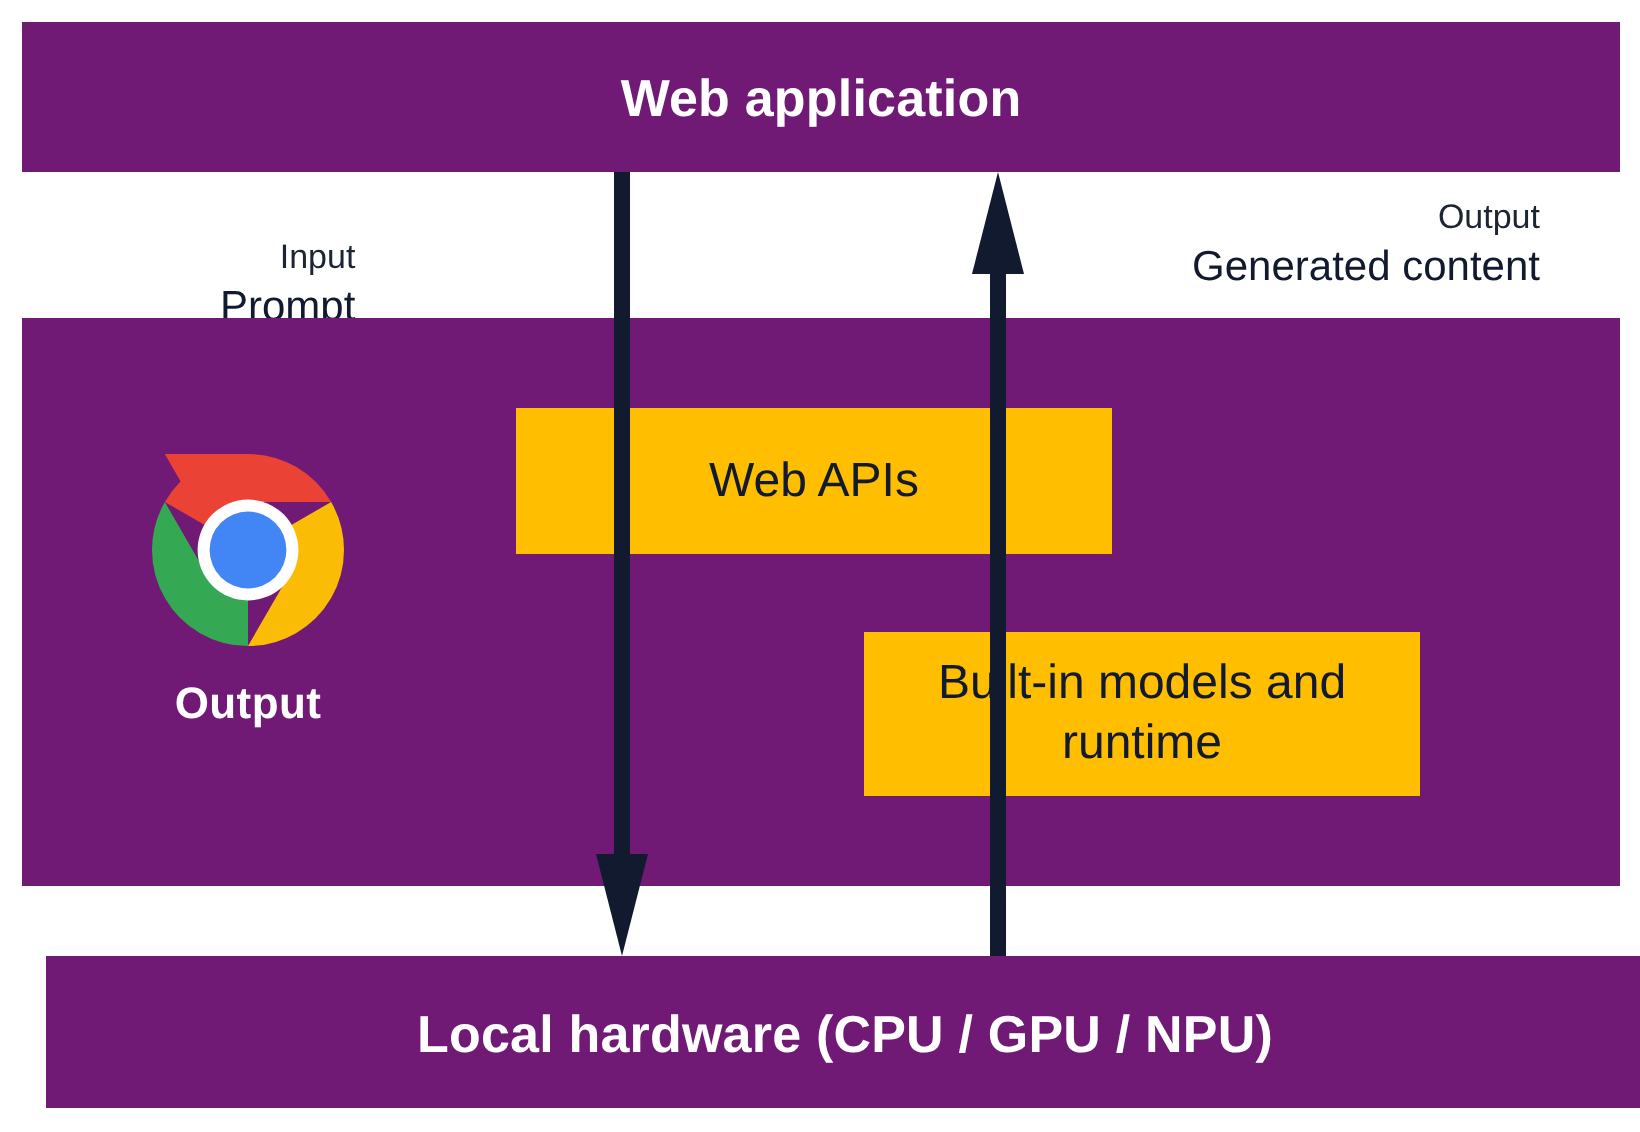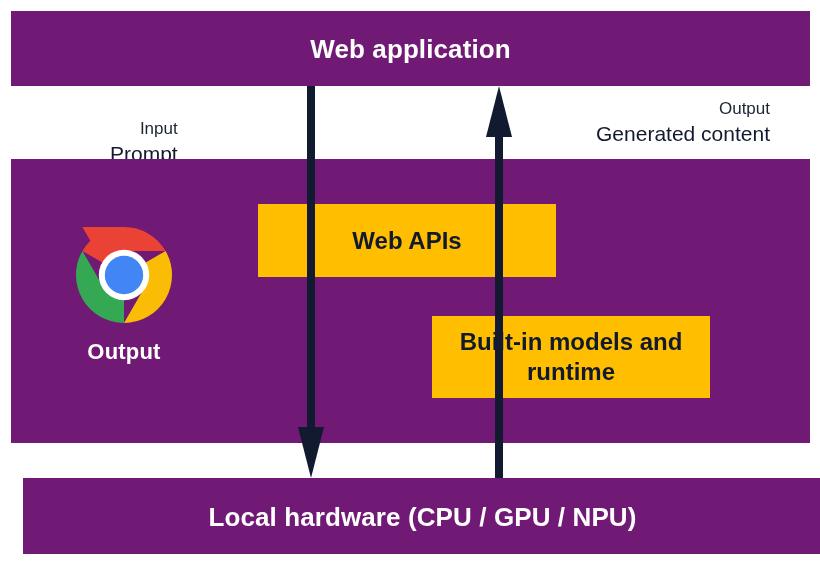--- a/index.html
+++ b/index.html
@@ -95,21 +95,21 @@
   
   .yellow-box {
     position: absolute;
     background: #ffbe00;
     display: flex;
     align-items: center;
     justify-content: center;
     text-align: center;
     color: #111a2e;
     font-size: 24px;
-    font-weight: 700;
+    font-weight: 400;
     line-height: 1.24;
   }
   #box-web-apis {
     left: 258px;  top: 204px;
     width: 298px; height: 73px;
   }
   #box-builtin-models {
     left: 432px;  top: 316px;
     width: 278px; height: 82px;
   }

